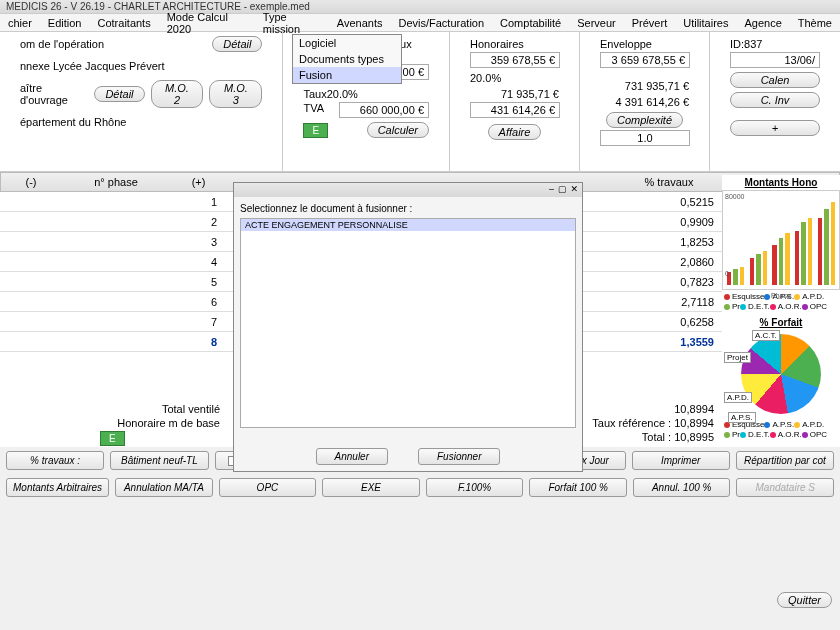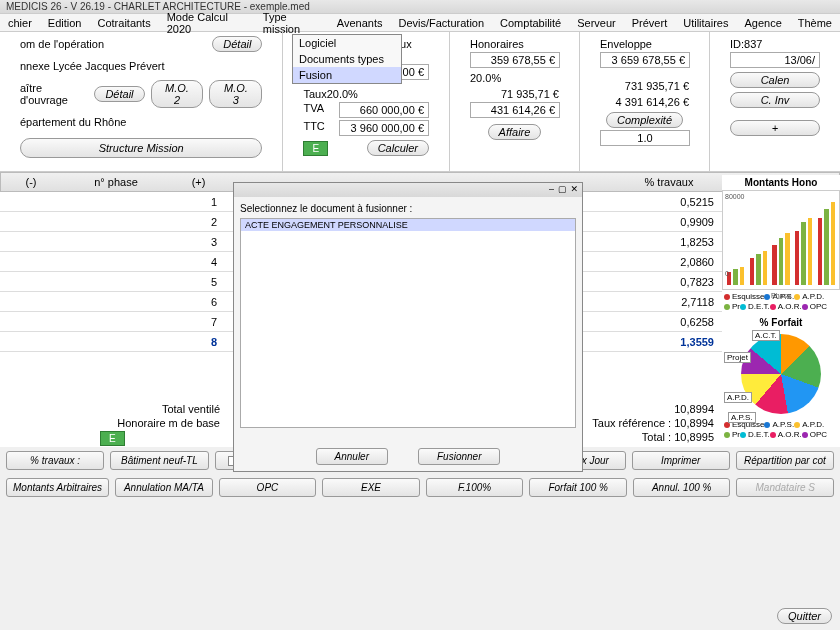--- a/index.html
+++ b/index.html
@@ -25,36 +25,36 @@
 .trow .sp { flex: 1; }
 .trow .pct { width: 90px; text-align: right; padding-right: 6px; }
 .bold { font-weight: bold; color: #003399; }
 .dialog { position: absolute; top: 182px; left: 233px; width: 350px; height: 290px; background: #f4f4f4; border: 1px solid #888; z-index: 100; display: flex; flex-direction: column; }
 .dlgtitle { background: linear-gradient(#e8e8e8,#d8d8d8); height: 14px; font-size: 9px; padding: 1px 4px; display: flex; justify-content: flex-end; gap: 4px; }
 .dlgbody { flex: 1; padding: 6px; font-size: 10px; }
 .dlglist { background: #fff; border: 1px solid #aaa; height: 210px; margin-top: 4px; }
 .dlglist div { background: #d0d8ff; padding: 1px 4px; font-size: 9px; }
 .dlgbtns { display: flex; justify-content: center; gap: 30px; padding: 6px; }
 .dlgbtns .btn { border-radius: 3px; padding: 2px 18px; font-size: 10px; }
-.sidecharts { position: absolute; right: 0; top: 175px; width: 118px; background: #fff; }
+.sidecharts { position: absolute; right: 0; top: 175px; width: 118px; background: #fff; text-decoration: underline; }
 .charttitle { font-size: 10px; font-weight: bold; text-align: center; padding: 2px; }
 .barchart { height: 100px; position: relative; border: 1px solid #ccc; padding: 4px; display: flex; align-items: flex-end; gap: 2px; justify-content: center; }
 .bar { width: 6px; }
 .legend { font-size: 8px; padding: 2px; line-height: 1.3; }
 .legend span { display: inline-block; white-space: nowrap; }
 .dot { display: inline-block; width: 6px; height: 6px; border-radius: 50%; margin-right: 2px; vertical-align: middle; }
 .pie { width: 80px; height: 80px; border-radius: 50%; margin: 4px auto; background: conic-gradient(#ff9800 0 45deg,#4caf50 45deg 110deg,#2196f3 110deg 170deg,#e91e63 170deg 220deg,#ffeb3b 220deg 270deg,#9c27b0 270deg 310deg,#00bcd4 310deg 360deg); position: relative; }
 .pielabel { position: absolute; font-size: 8px; background: #fff; border: 1px solid #999; padding: 0 2px; }
 .summaryrow { display: flex; font-size: 11px; padding: 1px 0; }
 .summaryrow .lab { width: 230px; text-align: right; padding-right: 10px; }
 .summaryrow .val { width: 160px; text-align: right; }
 .summaryrow .rlab { flex:1; text-align: right; padding-right: 6px; }
 .btnbar { display: flex; gap: 6px; padding: 4px 6px; flex-wrap: wrap; }
 .btnbar .btn { border-radius: 3px; padding: 3px 6px; font-size: 10px; flex: 1; white-space: nowrap; }
-.quit { position: absolute; bottom: 6px; right: 8px; }
+.quit { position: absolute; bottom: 22px; right: 8px; }
 .axis { position: absolute; font-size: 7px; color: #555; }
 .chk { display:inline-block; width:10px; height:10px; border:1px solid #888; background:#fff; vertical-align:middle; margin-right:3px; }
 </style>
 </head>
 <body>
 
 <div class="titlebar">MEDICIS 26 - V 26.19 - CHARLET ARCHITECTURE - exemple.med</div>
 
 <div class="menubar">
   <div class="menuitem">chier</div>
@@ -86,39 +86,34 @@
       <span class="btn">Détail</span>
     </div>
     <div class="lbl" style="margin-top:8px">nnexe Lycée Jacques Prévert</div>
     <div style="display:flex;gap:6px;align-items:center;margin-top:8px">
       <span class="lbl">aître d'ouvrage</span>
       <span class="btn">Détail</span>
       <span class="btn">M.O. 2</span>
       <span class="btn">M.O. 3</span>
     </div>
     <div class="lbl" style="margin-top:8px">épartement du Rhône</div>
-    <div style="margin-top:10px"><span class="btn wide">Structure Mission</span></div>
   </div>
   <div class="col" style="width:170px">
     <div class="lbl" style="text-align:center">Détail des Travaux</div>
     <div style="display:flex;justify-content:space-between;margin-top:2px">
         <span>t travaux</span>
       </div>
     <div style="text-align:right"><span class="field">3 300 000,00 €</span></div>
     <div style="display:flex;justify-content:flex-start;margin-top:8px">
         <span>Taux</span>
         <span style="padding-right:20px">20.0%</span>
       </div>
     <div style="display:flex;justify-content:space-between;margin-top:2px">
         <span>TVA</span>
         <span class="field">660 000,00 €</span>
-      </div>
-    <div style="display:flex;justify-content:space-between;margin-top:2px">
-        <span>TTC</span>
-        <span class="field">3 960 000,00 €</span>
       </div>
     <div style="display:flex;justify-content:space-between;align-items:center;margin-top:4px">
       <span class="greenbtn">E</span>
       <span class="btn">Calculer</span>
     </div>
   </div>
   <div class="col" style="width:130px">
     <div class="lbl">Honoraires</div>
     <div class="field" style="display:block;margin-top:2px">359 678,55 €</div>
     <div class="lbl" style="margin-top:4px">20.0%</div>

